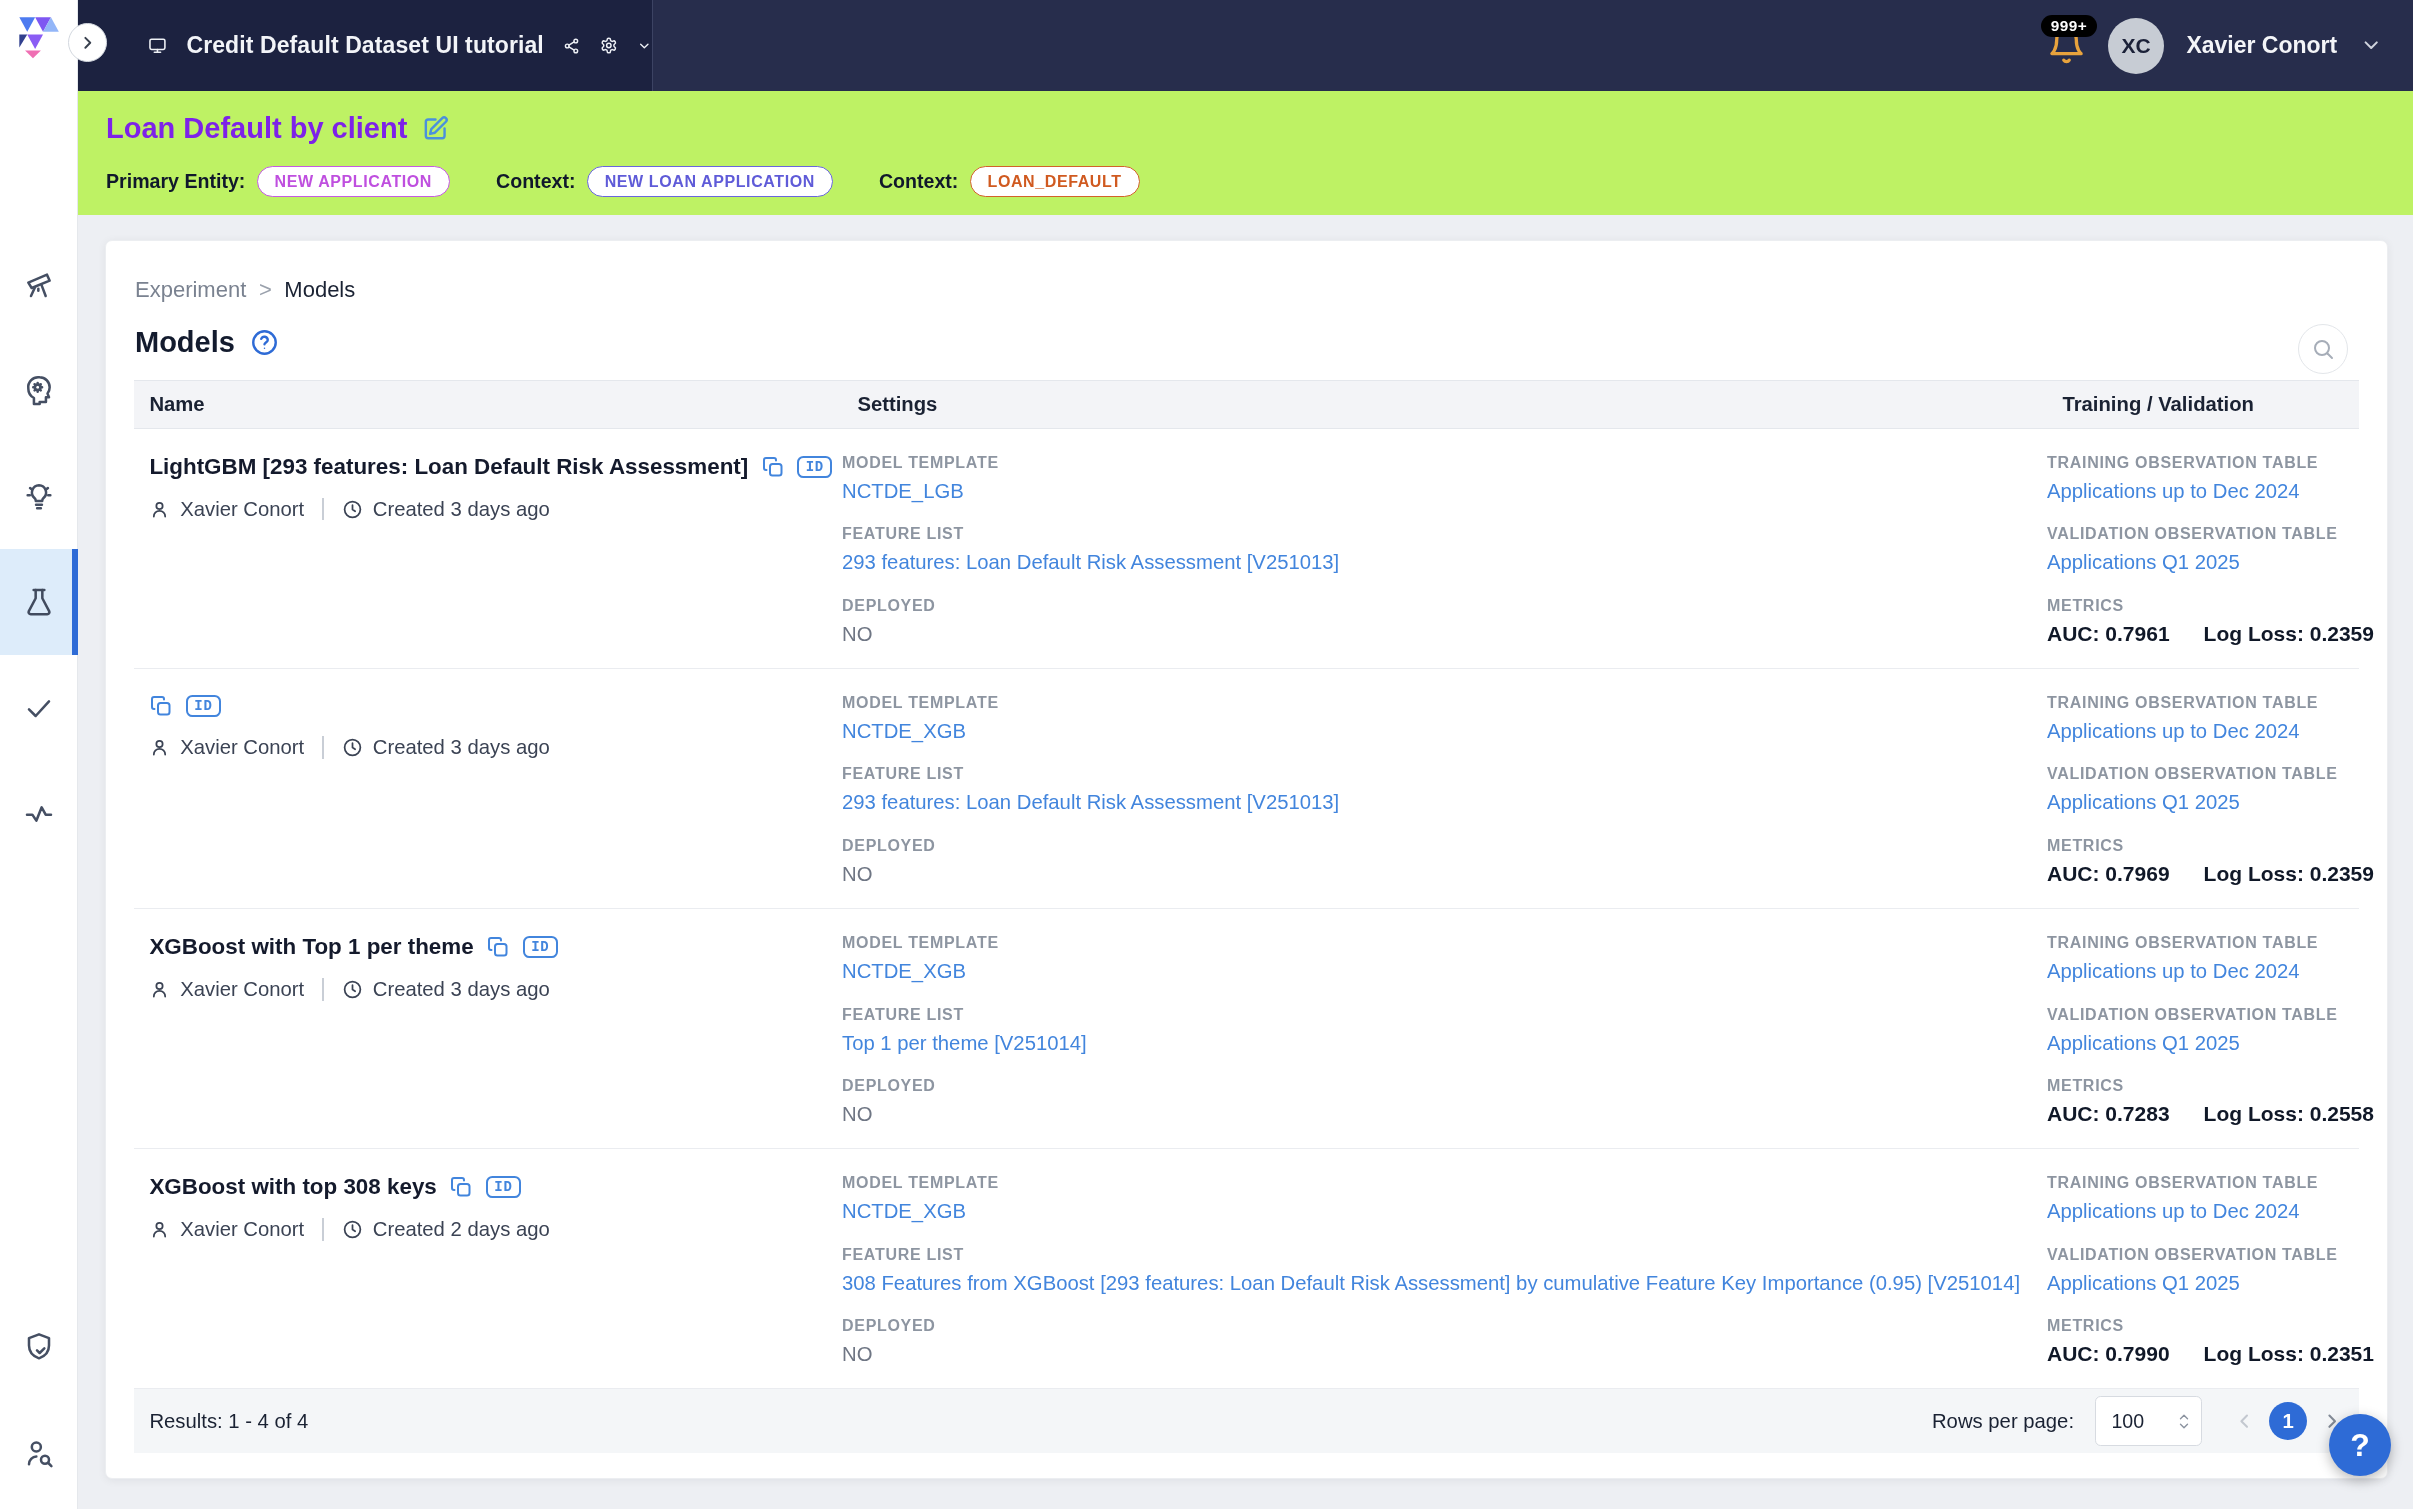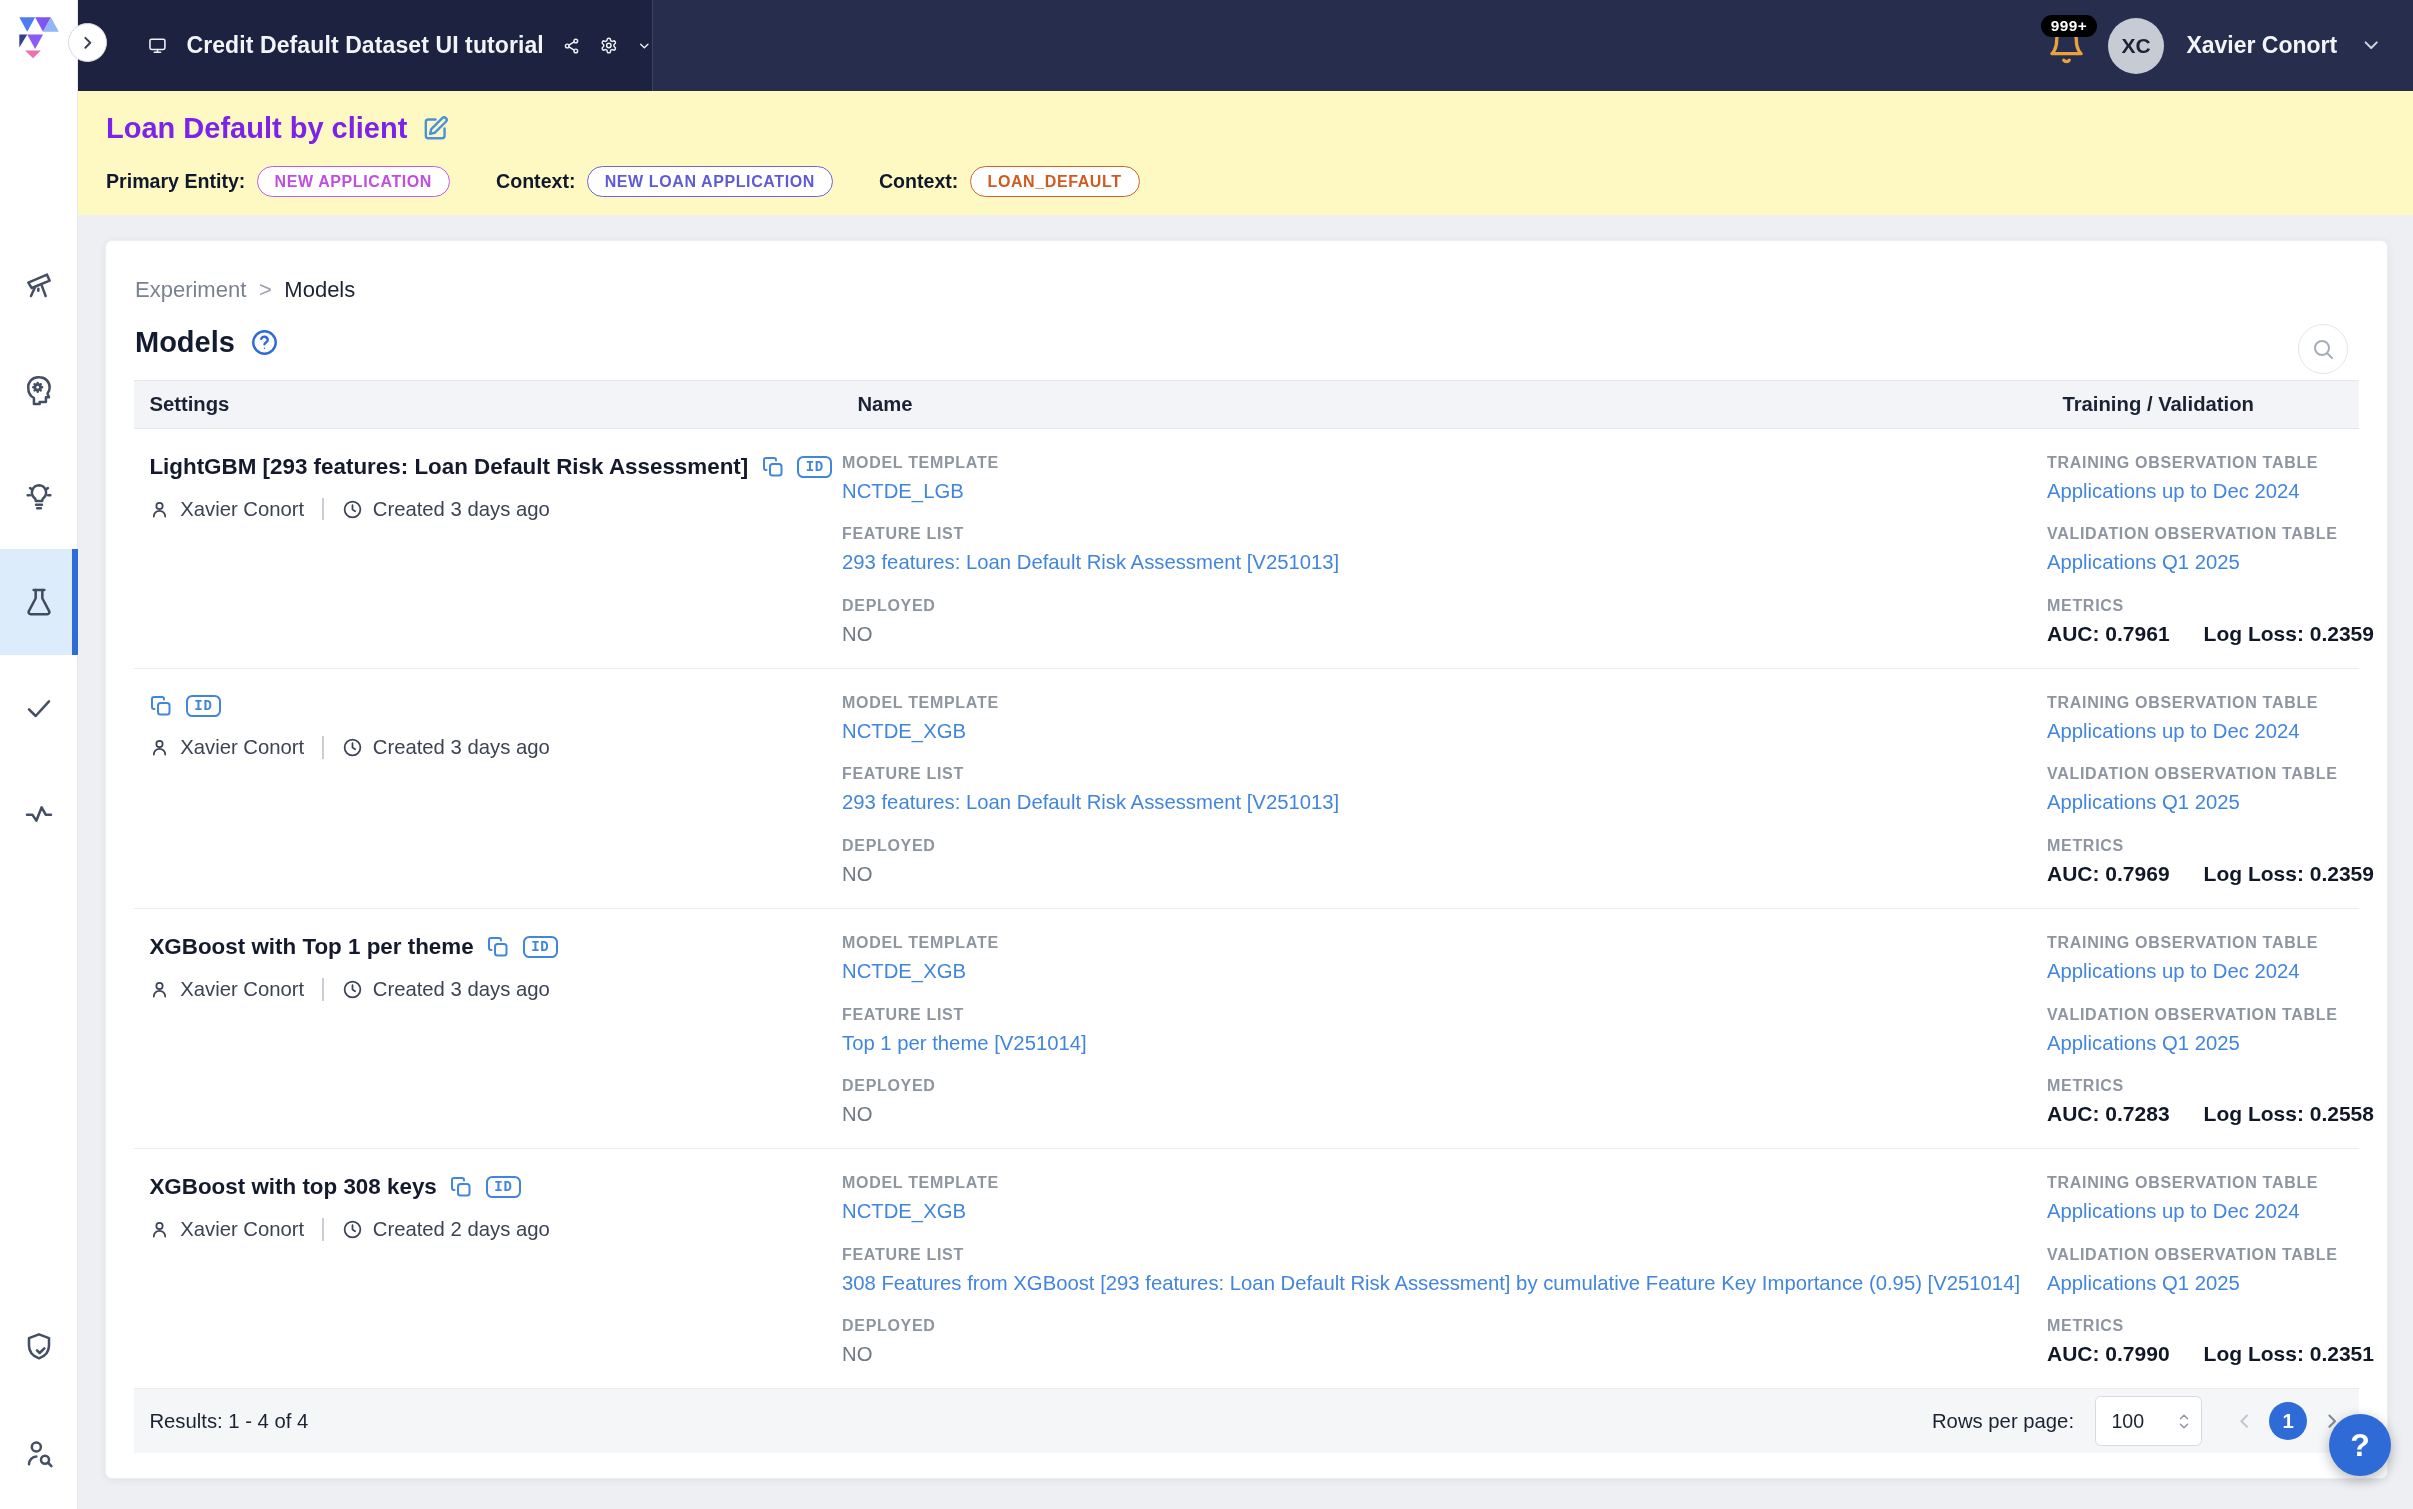--- a/index.html
+++ b/index.html
@@ -67,21 +67,21 @@
     width: 56px; height: 56px; border-radius: 50%; background: #c7ccd4;
     display: flex; align-items: center; justify-content: center;
     font-size: 21px; font-weight: 700; color: #1b2138; cursor: pointer;
   }
   .user-name { color: #f4f5f8; font-size: 23px; font-weight: 600; }
   .user-caret { color: #cfd3dd; cursor: pointer; }
 
   
   .page-head {
     position: absolute; left: 78px; right: 0; top: 91px; height: 124px;
-    background: #fef9c3; padding: 21px 12px 0 28px;
+    background: #bef264; padding: 21px 12px 0 28px;
   }
   .page-title-row { display: flex; align-items: center; gap: 14px; }
   .page-title { font-size: 29px; font-weight: 700; color: #7d22e8; }
   .edit-icon { color: #4a90dd; cursor: pointer; }
   .entity-row { display: flex; align-items: center; margin-top: 21px; gap: 0; }
   .entity-group { display: flex; align-items: center; margin-right: 46px; }
   .entity-label { font-size: 19.6px; font-weight: 700; color: #10182b; margin-right: 11.2px; }
   .pill {
     font-size: 16px; font-weight: 700; letter-spacing: 0.6px;
     padding: 5.6px 17px; border-radius: 700px; border: 1.4px solid; background: #fff;
@@ -338,22 +338,22 @@
 
   <div class="search-btn">
     <svg width="24" height="24" viewBox="0 0 24 24" fill="none" stroke="currentColor" stroke-width="2" stroke-linecap="round" stroke-linejoin="round">
       <circle cx="11" cy="11" r="7"></circle>
         <path d="M16.5 16.5L21 21"></path>
     </svg>
   </div>
 
   <div class="table">
     <div class="thead">
+      <div>Name</div>
       <div>Settings</div>
-      <div>Name</div>
       <div>Training / Validation</div>
     </div>
 
     <div class="trow">
       <div class="cell-name">
         <div class="model-name-line">
           <span class="model-name">LightGBM [293 features: Loan Default Risk Assessment]</span>
           <svg class="row-icon" width="24" height="24" viewBox="0 0 24 24" fill="none" stroke="currentColor" stroke-width="2" stroke-linecap="round" stroke-linejoin="round">
               <rect x="9" y="9" width="11.5" height="11.5" rx="2.5"></rect>
               <path d="M5.5 15H5a2 2 0 0 1-2-2V5a2 2 0 0 1 2-2h8a2 2 0 0 1 2 2v.5"></path>

